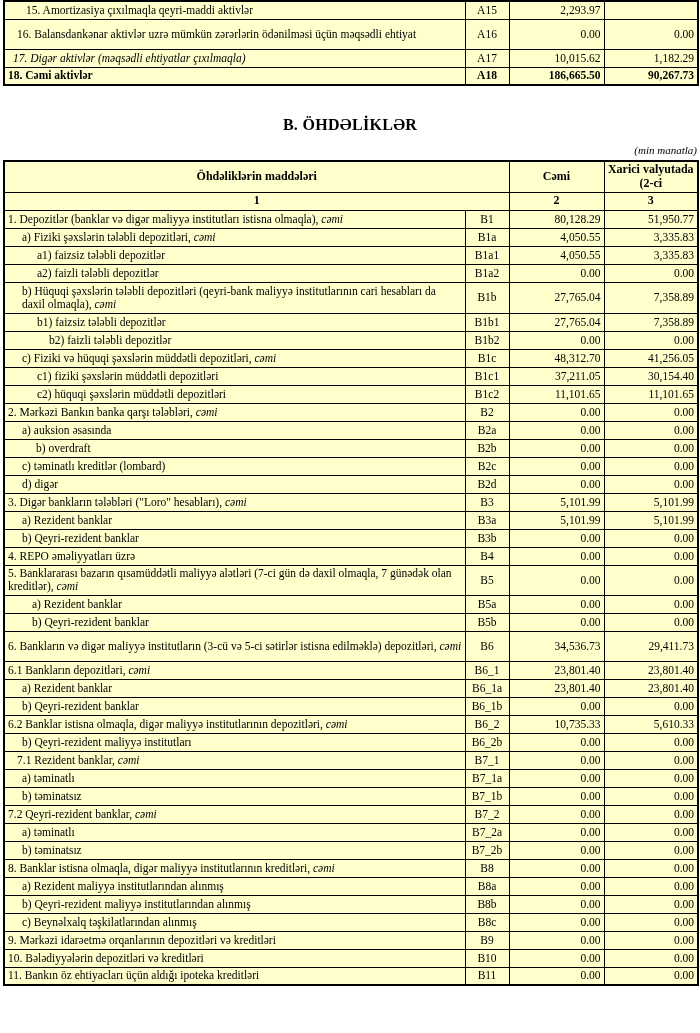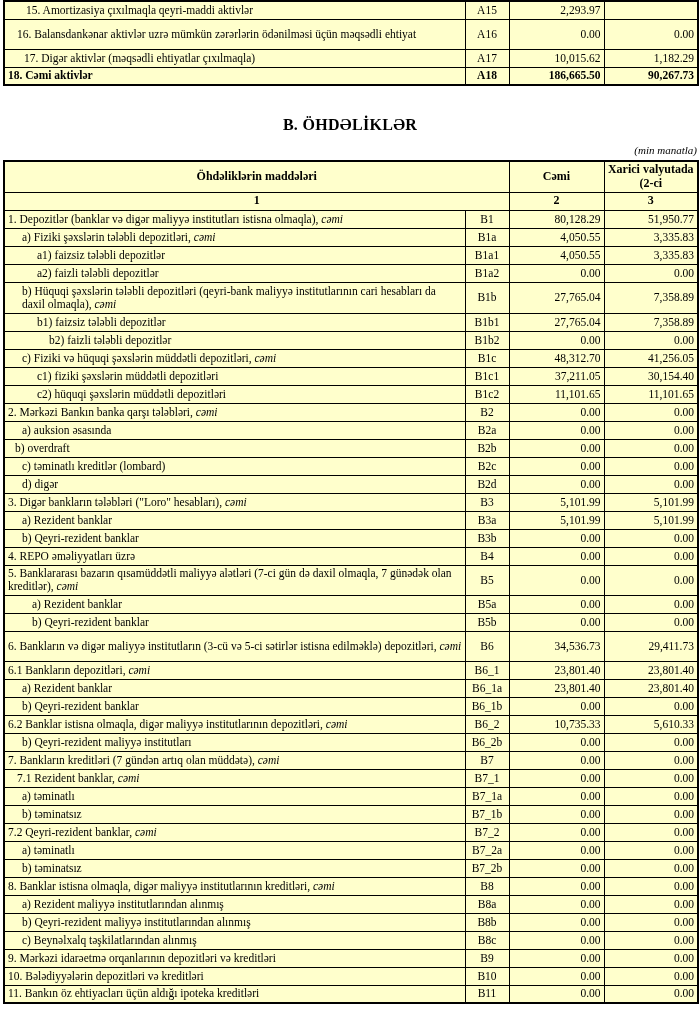--- a/index.html
+++ b/index.html
@@ -68,21 +68,21 @@
           <td class="val-cell w">2,293.97</td>
           <td class="val-cell w"></td>
         </tr>
         <tr class="tall">
           <td class="label-cell" style="padding-left: 12px;">16. Balansdankənar aktivlər uzrə mümkün zərərlərin ödənilməsi üçün məqsədli ehtiyat</td>
           <td class="code-cell">A16</td>
           <td class="val-cell w">0.00</td>
           <td class="val-cell w">0.00</td>
         </tr>
         <tr>
-          <td class="label-cell" style="padding-left: 19px;">17. Digər aktivlər (məqsədli ehtiyatlar çıxılmaqla)</td>
+          <td class="label-cell" style="padding-left: 8px; font-style: italic;">17. Digər aktivlər (məqsədli ehtiyatlar çıxılmaqla)</td>
           <td class="code-cell">A17</td>
           <td class="val-cell w">10,015.62</td>
           <td class="val-cell w">1,182.29</td>
         </tr>
         <tr class="boldrow">
           <td class="label-cell" style="padding-left: 3px;">18. Cəmi aktivlər</td>
           <td class="code-cell">A18</td>
           <td class="val-cell">186,665.50</td>
           <td class="val-cell">90,267.73</td>
         </tr>
@@ -178,21 +178,21 @@
           <td class="val-cell">0.00</td>
           <td class="val-cell">0.00</td>
         </tr>
         <tr>
           <td class="label-cell" style="padding-left: 17px;">a) auksion əsasında</td>
           <td class="code-cell">B2a</td>
           <td class="val-cell w">0.00</td>
           <td class="val-cell w">0.00</td>
         </tr>
         <tr>
-          <td class="label-cell" style="padding-left: 10px;">b) overdraft</td>
+          <td class="label-cell" style="padding-left: 31px;">b) overdraft</td>
           <td class="code-cell">B2b</td>
           <td class="val-cell w">0.00</td>
           <td class="val-cell w">0.00</td>
         </tr>
         <tr>
           <td class="label-cell" style="padding-left: 17px;">c) təminatlı kreditlər (lombard)</td>
           <td class="code-cell">B2c</td>
           <td class="val-cell w">0.00</td>
           <td class="val-cell w">0.00</td>
         </tr>
@@ -274,26 +274,20 @@
           <td class="val-cell">10,735.33</td>
           <td class="val-cell">5,610.33</td>
         </tr>
         <tr>
           <td class="label-cell" style="padding-left: 17px;">b) Qeyri-rezident maliyyə institutları</td>
           <td class="code-cell">B6_2b</td>
           <td class="val-cell w">0.00</td>
           <td class="val-cell w">0.00</td>
         </tr>
         <tr>
-          <td class="label-cell" style="padding-left: 3px;">7. Bankların kreditləri (7 gündən artıq olan müddətə), <i>cəmi</i></td>
-          <td class="code-cell">B7</td>
-          <td class="val-cell">0.00</td>
-          <td class="val-cell">0.00</td>
-        </tr>
-        <tr>
           <td class="label-cell" style="padding-left: 12px; margin-left: 8px;">7.1 Rezident banklar, <i>cəmi</i></td>
           <td class="code-cell">B7_1</td>
           <td class="val-cell">0.00</td>
           <td class="val-cell">0.00</td>
         </tr>
         <tr>
           <td class="label-cell" style="padding-left: 17px;">a) təminatlı</td>
           <td class="code-cell">B7_1a</td>
           <td class="val-cell w">0.00</td>
           <td class="val-cell w">0.00</td>

